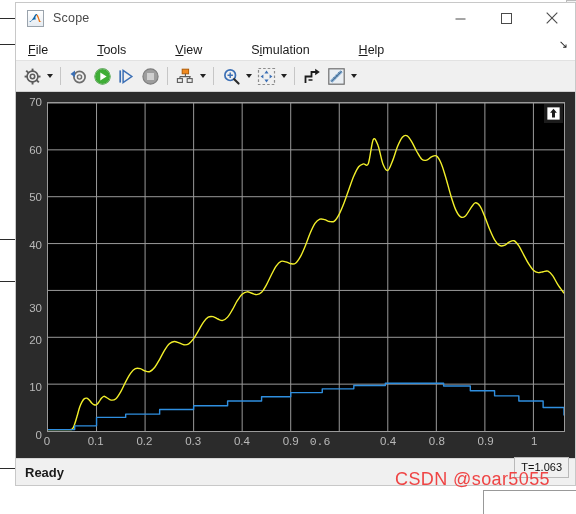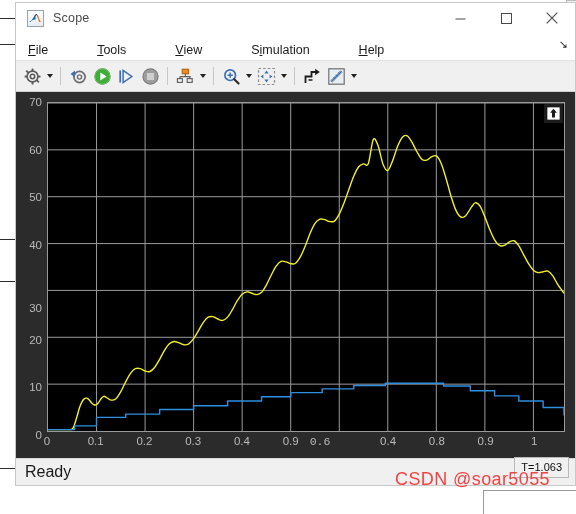--- a/index.html
+++ b/index.html
@@ -255,23 +255,24 @@
   #status-bar {
     height: 26px;
     background: #f0f0f0;
     border-top: 1px solid #d6d6d6;
     display: flex;
     align-items: center;
     flex: none;
     position: relative;
   }
   #status-text {
-    font-size: 16px;
+    font-size: 13px;
     color: #1a1a1a;
     margin-left: 9px;
+    font-weight: bold;
   }
   #time-readout {
     position: absolute;
     right: 6px;
     top: -2px;
     background: #f0f0f0;
     border: 1px solid #b9b9b9;
     font-size: 11px;
     color: #111;
     padding: 3px 6px 4px 6px;

